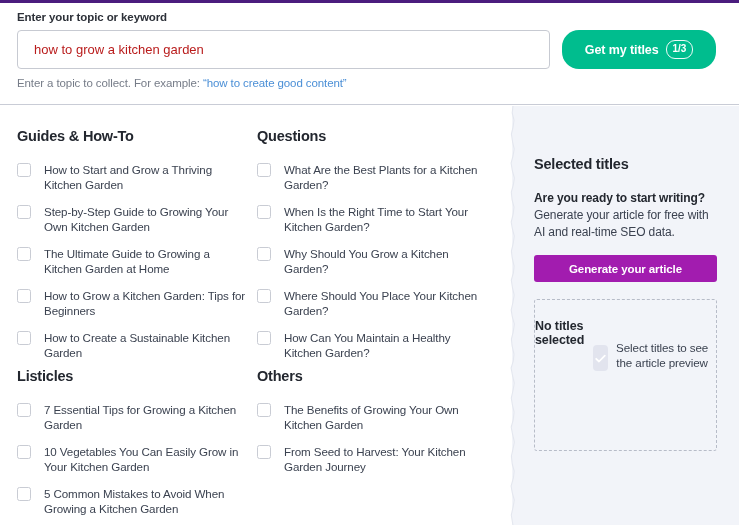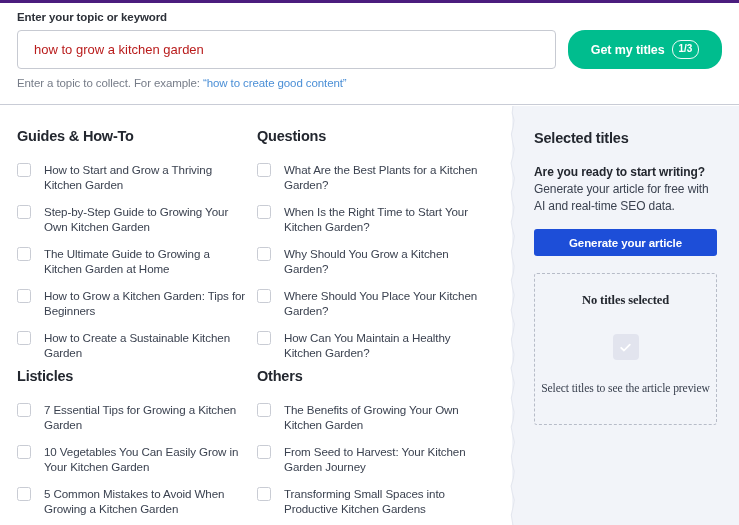--- a/index.html
+++ b/index.html
@@ -29,21 +29,21 @@
   }
 
   
   .search-section {
     position: absolute;
     top: 3px; left: 0;
     width: 739px;
     height: 102px;
     background: #ffffff;
     border-bottom: 1px solid #c9ccd6;
-    padding: 8px 17px 0 17px;
+    padding: 8px 23px 0 17px;
   }
 
   .field-label {
     font-size: 11.5px;
     font-weight: bold;
     color: #2c3038;
     letter-spacing: -0.1px;
     margin-bottom: 7px;
   }
 
@@ -184,20 +184,21 @@
   }
 
   .panel-inner { padding: 24px 22px 0 22px; }
 
   .panel-title {
     font-size: 14.5px;
     font-weight: bold;
     color: #23272f;
     letter-spacing: -0.2px;
     margin-bottom: 18px;
+    margin-top: 26px;
   }
 
   .panel-cta-head {
     font-size: 12px;
     font-weight: bold;
     color: #23272f;
     line-height: 17px;
     letter-spacing: -0.1px;
   }
   .panel-cta-body {
@@ -205,42 +206,40 @@
     color: #3b4250;
     line-height: 17px;
     letter-spacing: -0.1px;
   }
 
   .generate-btn {
     display: block;
     width: 100%;
     height: 27px;
     margin-top: 14px;
-    background: #1d4ed8;
+    background: #a21caf;
     border: none;
     border-radius: 3px;
     color: #ffffff;
     font-family: "Liberation Sans", sans-serif;
     font-size: 11.5px;
     font-weight: bold;
     letter-spacing: -0.1px;
     cursor: pointer;
     text-align: center;
   }
 
   .empty-box {
     margin-top: 17px;
     height: 152px;
     border: 1px dashed #b7bcc8;
     border-radius: 3px;
     display: flex;
-    flex-direction: column;
-    align-items: center;
+    flex-direction: row;
     padding-top: 19px;
-    font-family: Liberation Serif, serif;
   }
 
   .empty-title {
     font-size: 12.5px;
     font-weight: bold;
     color: #23272f;
     letter-spacing: -0.1px;
   }
 
   .check-tile {
@@ -355,24 +354,20 @@
 
       <div class="col col-right col-b">
         <div class="group-title">Others</div>
         <div class="title-item">
           <span class="cbox"></span>
           <span class="title-text">The Benefits of Growing Your Own Kitchen Garden</span>
         </div>
         <div class="title-item">
           <span class="cbox"></span>
           <span class="title-text">From Seed to Harvest: Your Kitchen Garden Journey</span>
-        </div>
-        <div class="title-item">
-          <span class="cbox"></span>
-          <span class="title-text">Transforming Small Spaces into Productive Kitchen Gardens</span>
         </div>
       </div>
 
     </div>
 
     <div class="side-panel">
       <div class="panel-inner">
         <div class="panel-title">Selected titles</div>
         <div class="panel-cta-head">Are you ready to start writing?</div>
         <div class="panel-cta-body">Generate your article for free with AI and real-time SEO data.</div>

